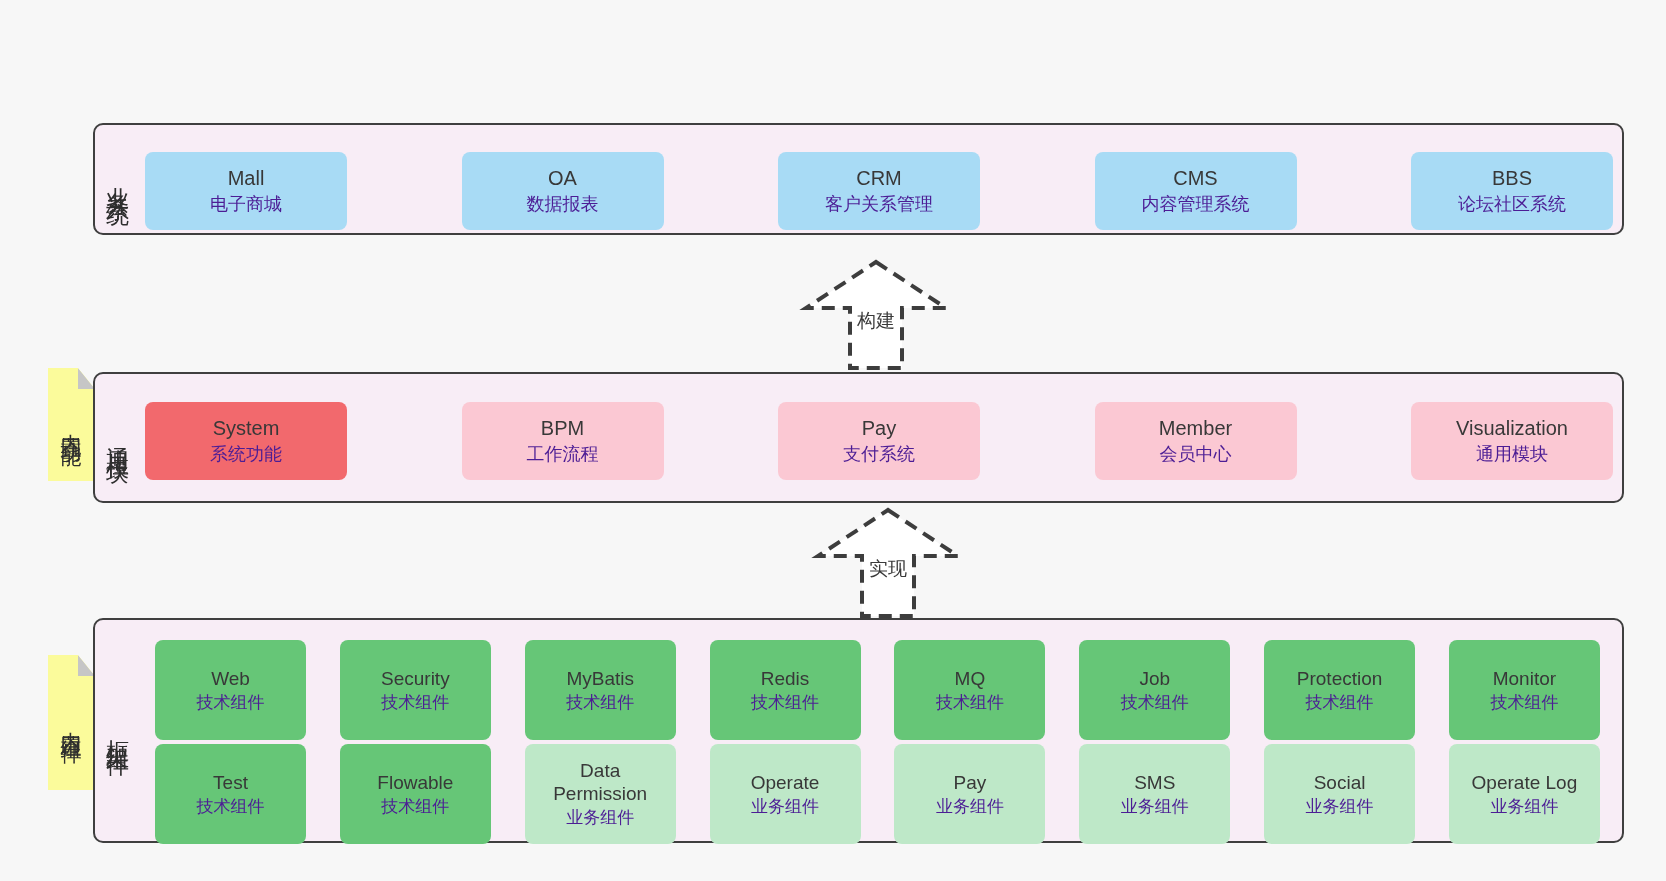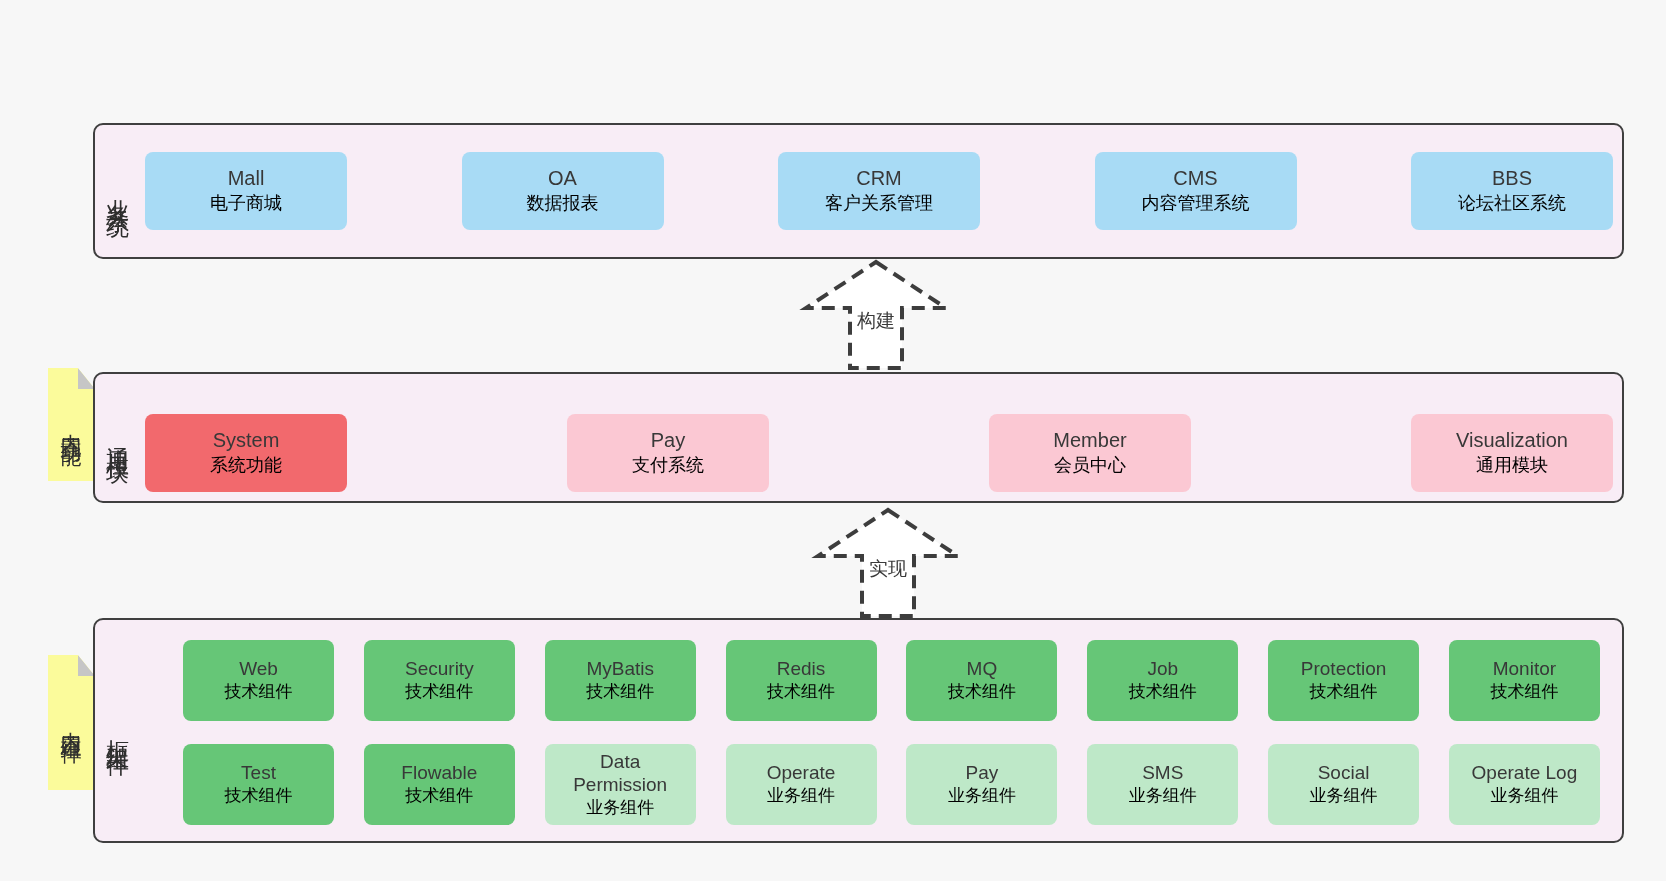--- a/index.html
+++ b/index.html
@@ -5,53 +5,53 @@
   * { margin:0; padding:0; box-sizing:border-box; }
   html,body { background:#f7f7f7; }
   body { font-family:"Liberation Sans","DejaVu Sans",sans-serif; color:#3b3b3b; }
   .canvas { position:relative; width:1666px; height:881px; background:#f7f7f7; overflow:hidden; }
 
   .band {
     position:absolute; left:93px; width:1531px;
     background:#f8edf6; border:2px solid #3f3f3f; border-radius:10px;
     display:flex; align-items:center; z-index:1;
   }
-  .band1 { top:123px; height:136px; }
+  .band1 { top:123px; height:112px; }
   .band2 { top:372px; height:131px; }
   .band3 { top:618px; height:225px; }
 
   .band-label {
     writing-mode:vertical-lr; text-orientation:upright;
     font-size:23px; letter-spacing:5px; color:#2e2e2e; margin-left:11px;
     line-height:1; white-space:nowrap;
   }
 
   .band-boxes {
     position:absolute; left:50px; width:1468px; height:78px;
     display:flex; justify-content:space-between;
   }
   .band1 .band-boxes { top:27px; }
-  .band2 .band-boxes { top:40px; }
+  .band2 .band-boxes { top:28px; }
 
   .grid8 {
     position:absolute; left:60px; width:1445px; height:81px;
     display:flex; justify-content:space-between;
   }
   .grid8.row1 { top:20px; }
   .grid8.row2 { top:124px; }
 
   .node {
     border-radius:8px; display:flex; flex-direction:column;
     justify-content:center; align-items:center; text-align:center;
     padding:4px 6px;
   }
   .node-lg { width:202px; height:78px; }
-  .node-sm { width:151px; height:81px;margin-left:28px; }
+  .node-sm { width:151px; height:100px; }
   .node .en { font-size:20px; line-height:24px; color:#383838; }
-  .node .zh { font-size:18px; line-height:23px; margin-top:3px; color:#000000;font-family:Liberation Mono, monospace; }
+  .node .zh { font-size:18px; line-height:23px; margin-top:3px; color:#4c1d95; }
   .node-sm .en { font-size:19px; line-height:23px; }
   .node-sm .zh { font-size:17px; line-height:22px; margin-top:2px; }
 
   .v-blue       { background:#a8dbf5; }
   .v-red        { background:#f2696d; }
   .v-pink       { background:#fbc8d3; }
   .v-green      { background:#66c677; }
   .v-lightgreen { background:#bee8c8; }
 
   .sticky {
@@ -128,20 +128,24 @@
   </svg>
 
   <section class="band band2">
     <div class="band-label">通用模块</div>
     <div class="band-boxes">
       <div class="node node-lg v-red">
         <div class="en">System</div>
         <div class="zh">系统功能</div>
       </div>
       <div class="node node-lg v-pink">
+        <div class="en">BPM</div>
+        <div class="zh">工作流程</div>
+      </div>
+      <div class="node node-lg v-pink">
         <div class="en">Pay</div>
         <div class="zh">支付系统</div>
       </div>
       <div class="node node-lg v-pink">
         <div class="en">Member</div>
         <div class="zh">会员中心</div>
       </div>
       <div class="node node-lg v-pink">
         <div class="en">Visualization</div>
         <div class="zh">通用模块</div>

